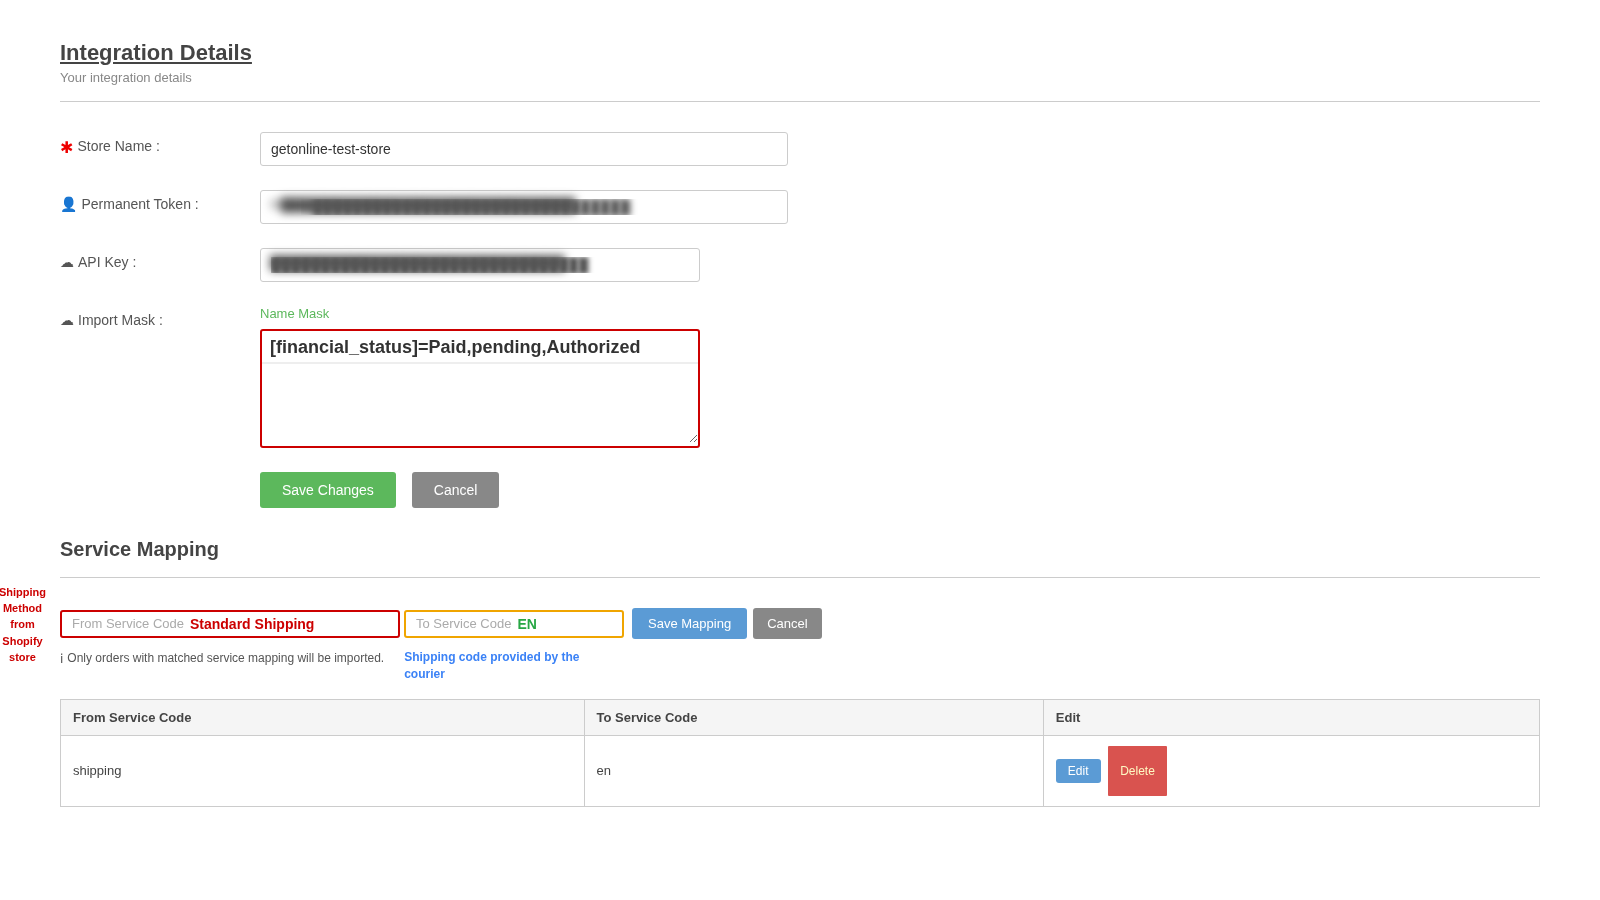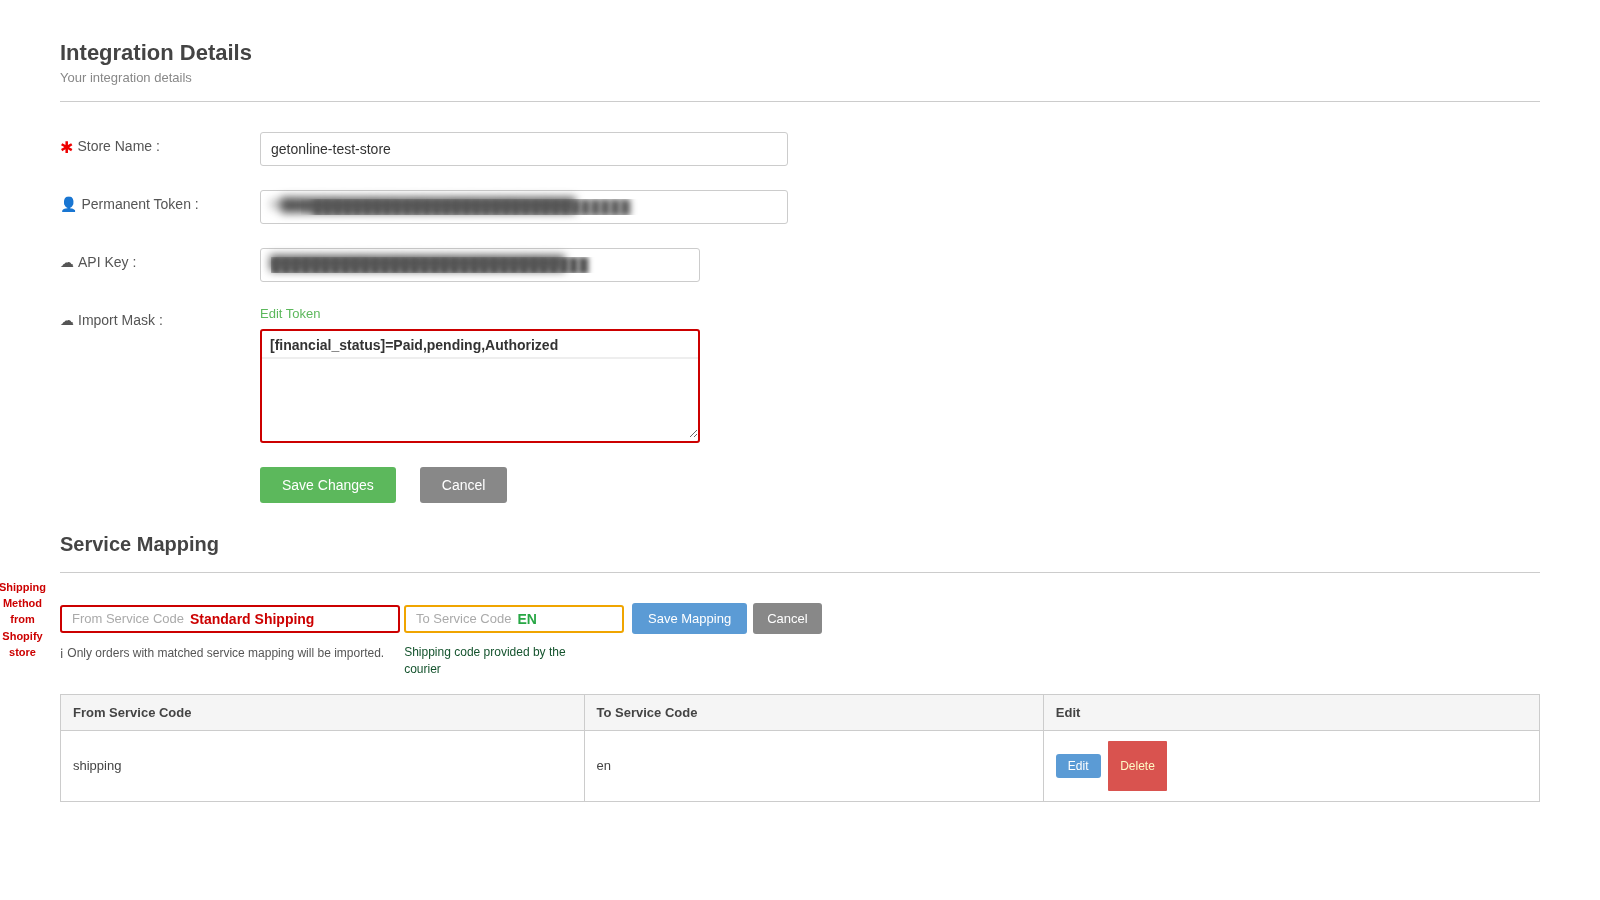--- a/index.html
+++ b/index.html
@@ -8,20 +8,21 @@
       font-size: 14px;
       color: #333;
       background: #fff;
       padding: 40px 60px;
     }
     .page-title {
       font-size: 22px;
       font-weight: bold;
       color: #444;
       margin-bottom: 4px;
+      text-decoration: underline;
     }
     .page-subtitle {
       font-size: 13px;
       color: #888;
       margin-bottom: 16px;
     }
     .divider {
       border: none;
       border-top: 1px solid #ccc;
       margin-bottom: 30px;
@@ -73,21 +74,21 @@
       margin-bottom: 4px;
     }
     .mask-textarea-outer {
       border: 2px solid #cc0000;
       border-radius: 3px;
       width: 440px;
       background: #fff;
     }
     .mask-first-line {
       padding: 6px 8px 4px 8px;
-      font-size: 14px;
+      font-size: 18px;
       font-weight: bold;
       color: #333;
       border-bottom: 1px solid #eee;
     }
     .mask-hint {
       color: #cc0000;
       font-size: 12px;
       padding: 6px 8px;
       line-height: 1.5;
     }
@@ -207,23 +208,23 @@
       color: #555;
       display: flex;
       align-items: center;
       gap: 4px;
     }
     .info-icon {
       color: #555;
       font-size: 13px;
     }
     .courier-hint {
-      color: #14532d;
-      font-size: 12px;
-      font-weight: normal;
+      color: #3b82f6;
+      font-size: 12px;
+      font-weight: bold;
       line-height: 1.4;
     }
     .mapping-table {
       width: 100%;
       border-collapse: collapse;
       border: 1px solid #ccc;
     }
     .mapping-table th {
       background-color: #f5f5f5;
       border: 1px solid #ccc;
@@ -301,29 +302,29 @@
       <span class="blurred-text" style="position:absolute; top:7px; left:10px;">████████████████████████████████</span>
     </div>
   </div>
 
   <div class="form-row">
     <div class="form-label">
       <span class="cloud-icon">☁</span>
       <span>Import Mask :</span>
     </div>
     <div class="import-mask-wrapper">
-      <a href="#" class="edit-mask-link">Edit Token</a>
+      <a href="#" class="edit-mask-link">Name Mask</a>
       <div class="mask-textarea-outer">
         <div class="mask-first-line">[financial_status]=Paid,pending,Authorized</div>
         <textarea class="mask-textarea" style=""></textarea>
       </div>
     </div>
   </div>
 
-  <div class="form-row" style="margin-left:200px; gap:16px;">
+  <div class="form-row" style="margin-left:200px; gap:8px;">
     <button class="btn-save">Save Changes</button>
     <button class="btn-cancel">Cancel</button>
   </div>
 </div>
 
 <div class="service-mapping-section">
   <div class="section-title">Service Mapping</div>
   <hr class="divider">
 
   <div style="display:flex; align-items:center; margin-bottom:10px; position:relative;">

